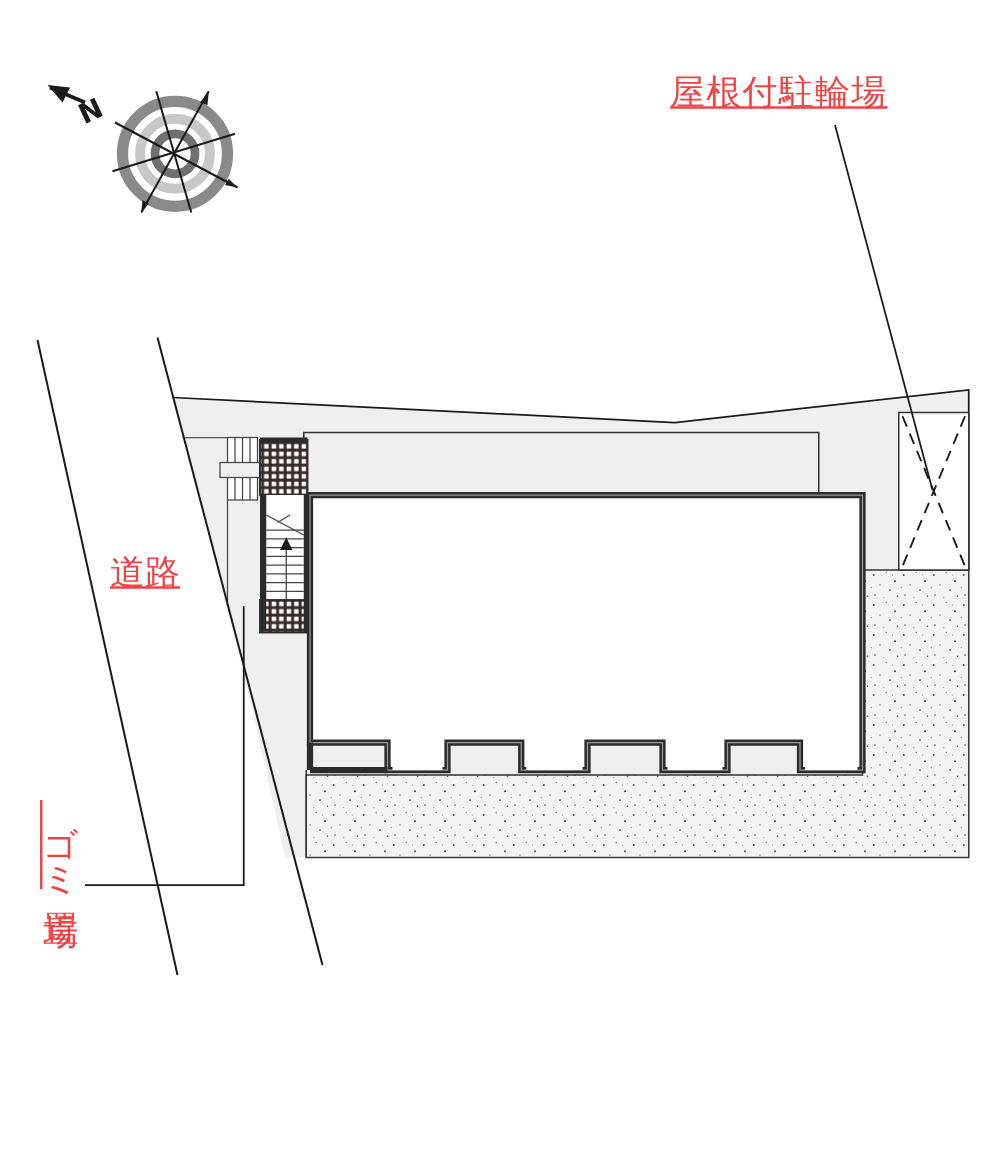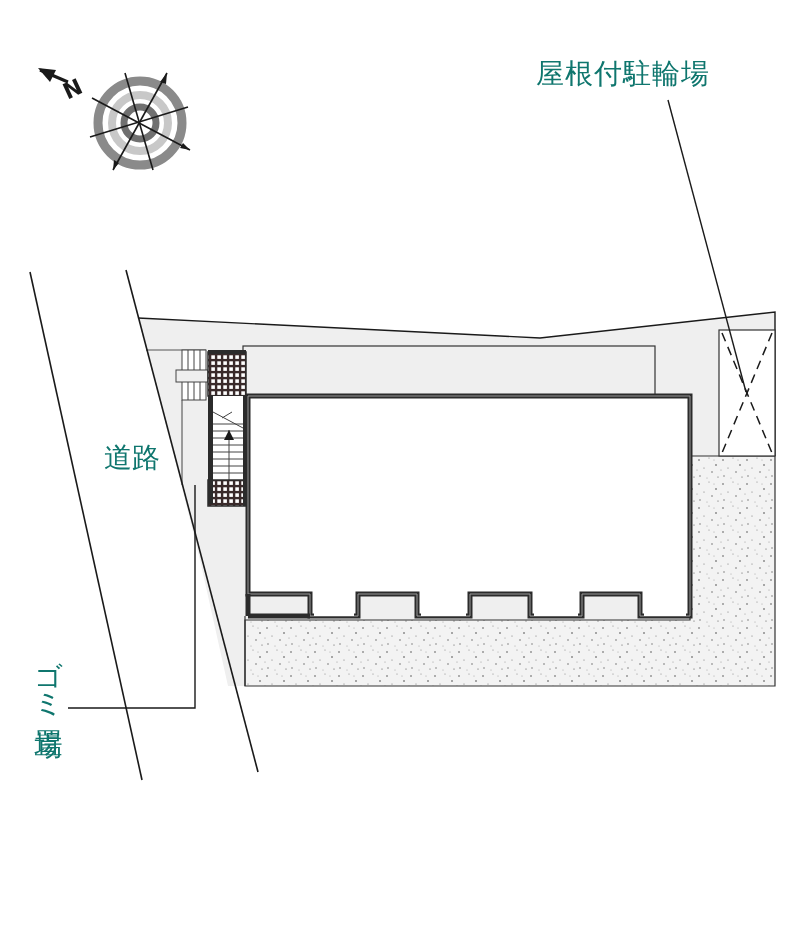--- a/index.html
+++ b/index.html
@@ -1,21 +1,21 @@
 <!DOCTYPE html>
 <html><head>
 <meta charset="utf-8">
 <style>
   html, body { margin: 0; padding: 0; background: #ffffff; }
   body { width: 800px; height: 940px; position: relative; overflow: hidden;
          font-family: "DejaVu Sans", "Liberation Sans", sans-serif; }
   #plan { position: absolute; left: 0; top: 0; width: 800px; height: 940px; }
-  .label { position: absolute; color: #0f766e; font-size: 28px; line-height: 1; }
+  .label { position: absolute; color: #ef4444; font-size: 28px; line-height: 1; text-decoration: underline; }
   .label-parking { left: 536px; top: 60px; letter-spacing: 1px; }
-  .label-road { left: 104px; top: 444px; }
+  .label-road { left: 88px; top: 444px; }
   .label-garbage { left: 28px; top: 640px; width: 34px; font-size: 28px;
                    writing-mode: vertical-rl; text-orientation: upright; letter-spacing: 2px; }
 </style>
 </head>
 <body>
 
 <svg id="plan" viewBox="0 0 800 940" xmlns="http://www.w3.org/2000/svg">
   <defs>
     <pattern id="gravel" width="24" height="24" patternUnits="userSpaceOnUse">
       <rect width="24" height="24" fill="#f3f3f3"></rect>

